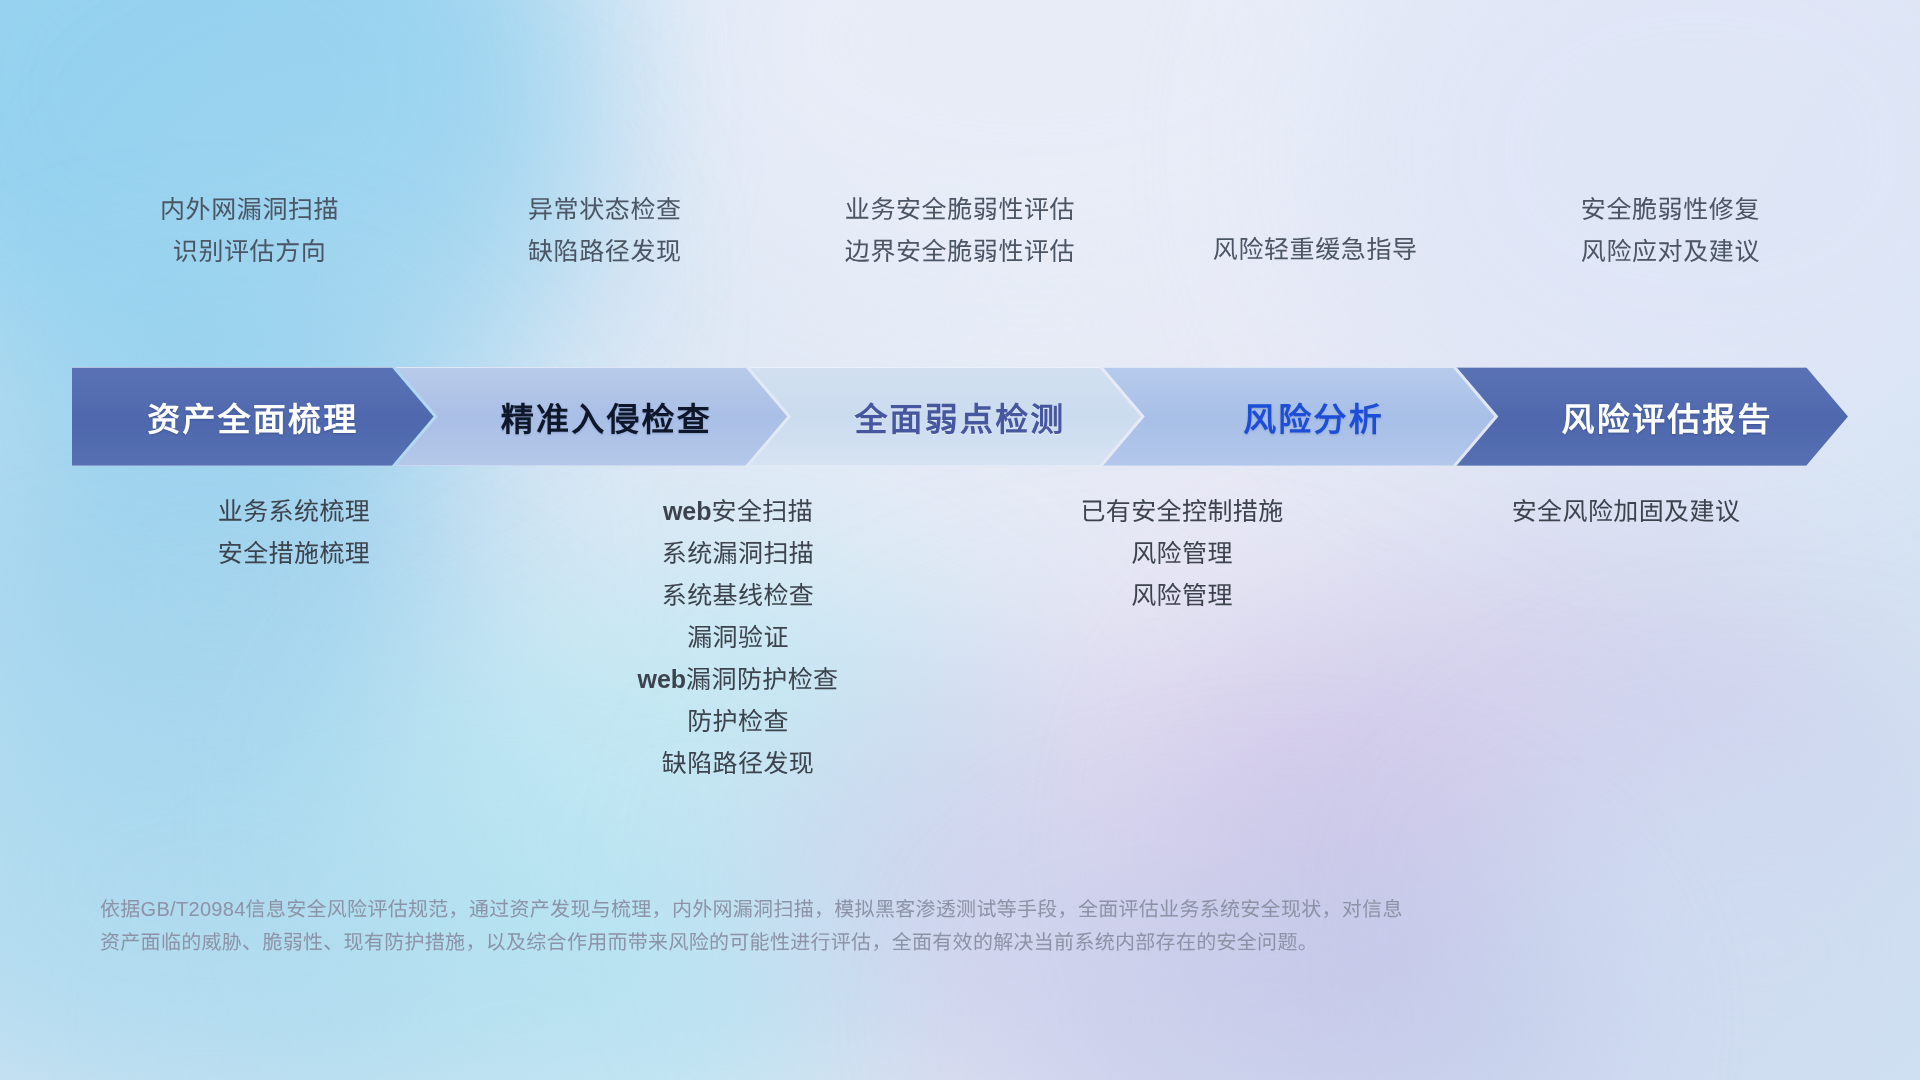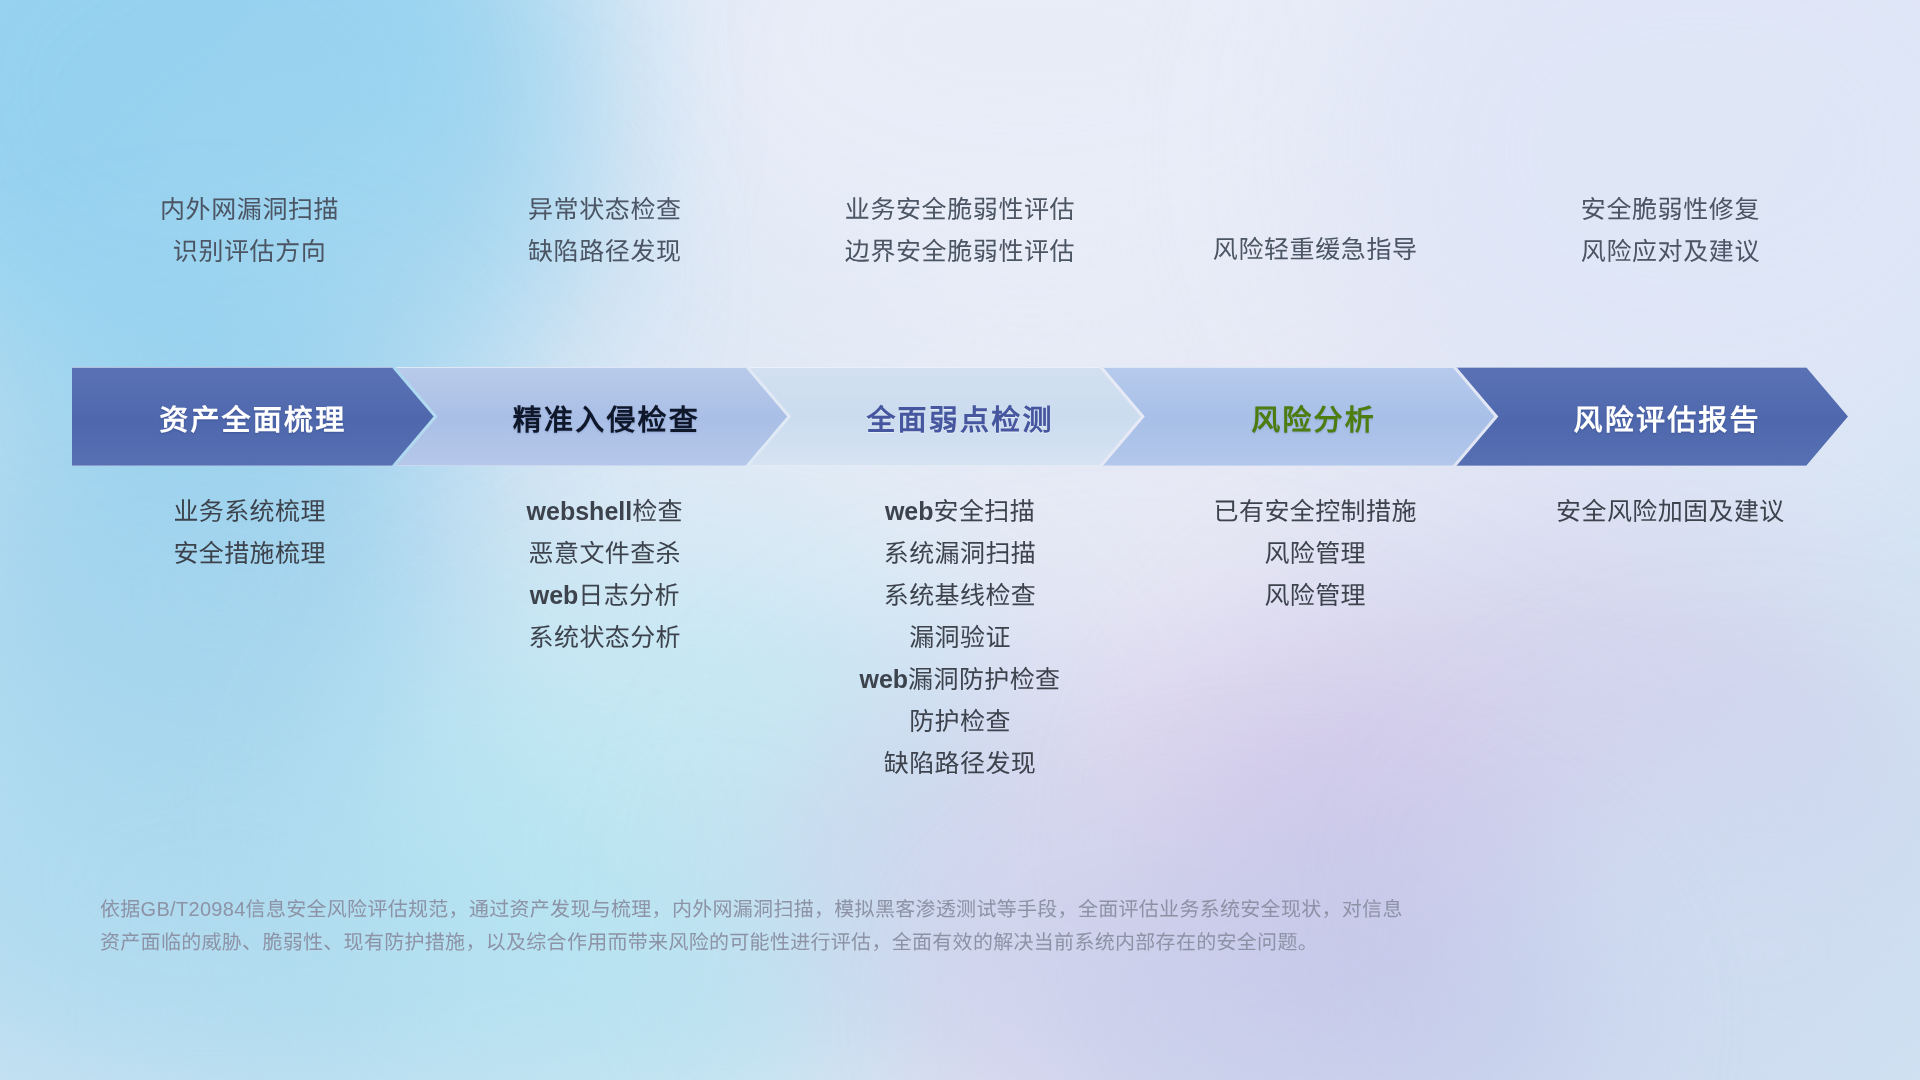--- a/index.html
+++ b/index.html
@@ -128,37 +128,37 @@
   
   .chev .edge {
     position: absolute;
     inset: 0;
     box-shadow: inset 0 1px 0 rgba(255,255,255,.55),
                 inset 0 -1px 0 rgba(255,255,255,.30);
   }
   .chev-label {
     position: relative;
     z-index: 2;
-    font-size: 29px;
+    font-size: 33px;
     font-weight: 700;
     letter-spacing: 2.2px;
     white-space: nowrap;
   }
 
   .c1 .shade { background: linear-gradient(180deg,#5a72b5 0%, #4f68ad 55%, #5670b3 100%); }
   .c1 .chev-label { color:#ffffff; text-shadow: 0 1px 2px rgba(30,50,110,.35); }
 
   .c2 .shade { background: linear-gradient(180deg,#b9cbea 0%, #aabfe6 52%, #b5c8ea 100%); }
   .c2 .chev-label { color:#0f172a; text-shadow: 0 1px 2px rgba(90,110,170,.35); }
 
   .c3 .shade { background: linear-gradient(180deg,#d2e0f0 0%, #cbdcef 50%, #d6e3f2 100%); }
   .c3 .chev-label { color:#46569f; text-shadow: 0 1px 0 rgba(255,255,255,.5); }
 
   .c4 .shade { background: linear-gradient(180deg,#b6cbec 0%, #a8bfe7 52%, #b2c7ea 100%); }
-  .c4 .chev-label { color:#4d7c0f; text-shadow: 0 1px 2px rgba(90,110,170,.35); }
+  .c4 .chev-label { color:#1d4ed8; text-shadow: 0 1px 2px rgba(90,110,170,.35); }
 
   .c5 .shade { background: linear-gradient(180deg,#5a72b5 0%, #4f68ad 55%, #5670b3 100%); }
   .c5 .chev-label { color:#ffffff; text-shadow: 0 1px 2px rgba(30,50,110,.35); }
 
   
   .bot-row {
     position: absolute;
     left: 72px;
     top: 498px;
     width: 1776px;
@@ -268,26 +268,20 @@
     </div>
   </div>
 
   <div class="bot-row">
 
     <div class="bot-col">
       <div class="item-line"><span class="lat"></span><span>业务系统梳理</span></div>
       <div class="item-line"><span class="lat"></span><span>安全措施梳理</span></div>
     </div>
 
-    <div class="bot-col">
-      <div class="item-line"><span class="lat">webshell</span><span>检查</span></div>
-      <div class="item-line"><span class="lat"></span><span>恶意文件查杀</span></div>
-      <div class="item-line"><span class="lat">web</span><span>日志分析</span></div>
-      <div class="item-line"><span class="lat"></span><span>系统状态分析</span></div>
-    </div>
 
     <div class="bot-col">
       <div class="item-line"><span class="lat">web</span><span>安全扫描</span></div>
       <div class="item-line"><span class="lat"></span><span>系统漏洞扫描</span></div>
       <div class="item-line"><span class="lat"></span><span>系统基线检查</span></div>
       <div class="item-line"><span class="lat"></span><span>漏洞验证</span></div>
       <div class="item-line"><span class="lat">web</span><span>漏洞防护检查</span></div>
       <div class="item-line"><span class="lat"></span><span>防护检查</span></div>
       <div class="item-line"><span class="lat"></span><span>缺陷路径发现</span></div>
     </div>

